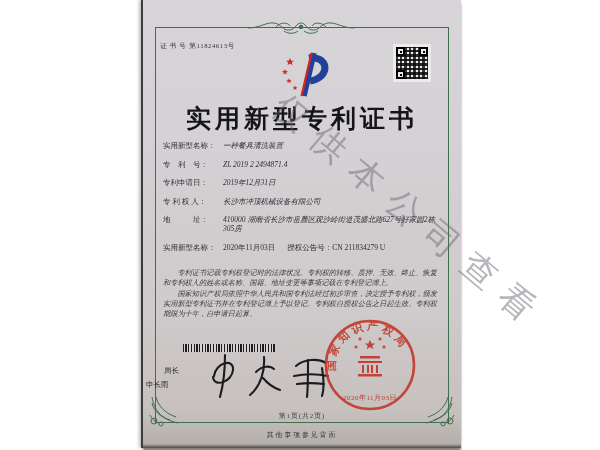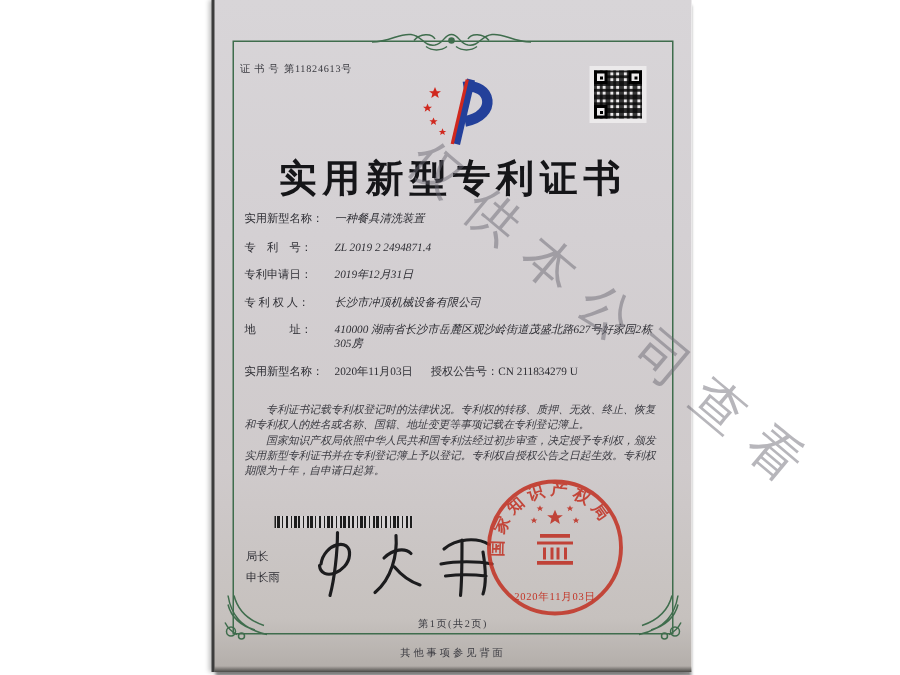--- a/index.html
+++ b/index.html
@@ -40,21 +40,21 @@
   .row{display:flex;align-items:flex-start;margin-bottom:9.5px;line-height:9px;}
   .lbl{flex:0 0 60px;white-space:pre;}
   .val{flex:1;font-style:italic;}
   .lbl2{white-space:pre;margin-left:12px;}
   .paras{position:absolute;left:20px;right:24px;top:268px;font-size:7.2px;line-height:10px;
     color:#3b3b42;text-align:justify;font-style:italic;}
   .paras p{margin:0 0 1px 0;text-indent:2em;}
   .barcode{position:absolute;left:40px;top:344px;width:92px;height:8px;
     background:repeating-linear-gradient(90deg,#1d1d1d 0 1px,#d6d3d4 1px 2px,#1d1d1d 2px 4px,#d6d3d4 4px 5px,#1d1d1d 5px 6px,#d6d3d4 6px 8px,#1d1d1d 8px 9px,#d6d3d4 9px 11px);}
   .comm-label{position:absolute;left:21px;top:366px;font-size:7.5px;color:#2e2e34;}
-  .comm-name{position:absolute;left:21px;top:380px;font-size:7.5px;color:#2e2e34;text-align:right;}
+  .comm-name{position:absolute;left:3px;top:380px;font-size:7.5px;color:#2e2e34;text-align:right;}
   .signature{position:absolute;left:57px;top:350px;}
   .seal{position:absolute;left:179px;top:317px;opacity:.88;}
   .seal-date{position:absolute;left:179px;top:393px;width:96px;text-align:center;
     font-size:7px;color:#c23527;letter-spacing:.5px;}
   .page-info{position:absolute;left:0;right:0;top:411px;text-align:center;
     font-size:6.8px;color:#3a3a40;letter-spacing:1px;}
   .footer-note{position:absolute;left:0;right:0;top:430px;text-align:center;
     font-size:6.8px;color:#3a3a40;letter-spacing:2px;}
   .watermark{
     position:absolute;left:150px;top:84px;transform:rotate(40deg);transform-origin:0 0;

